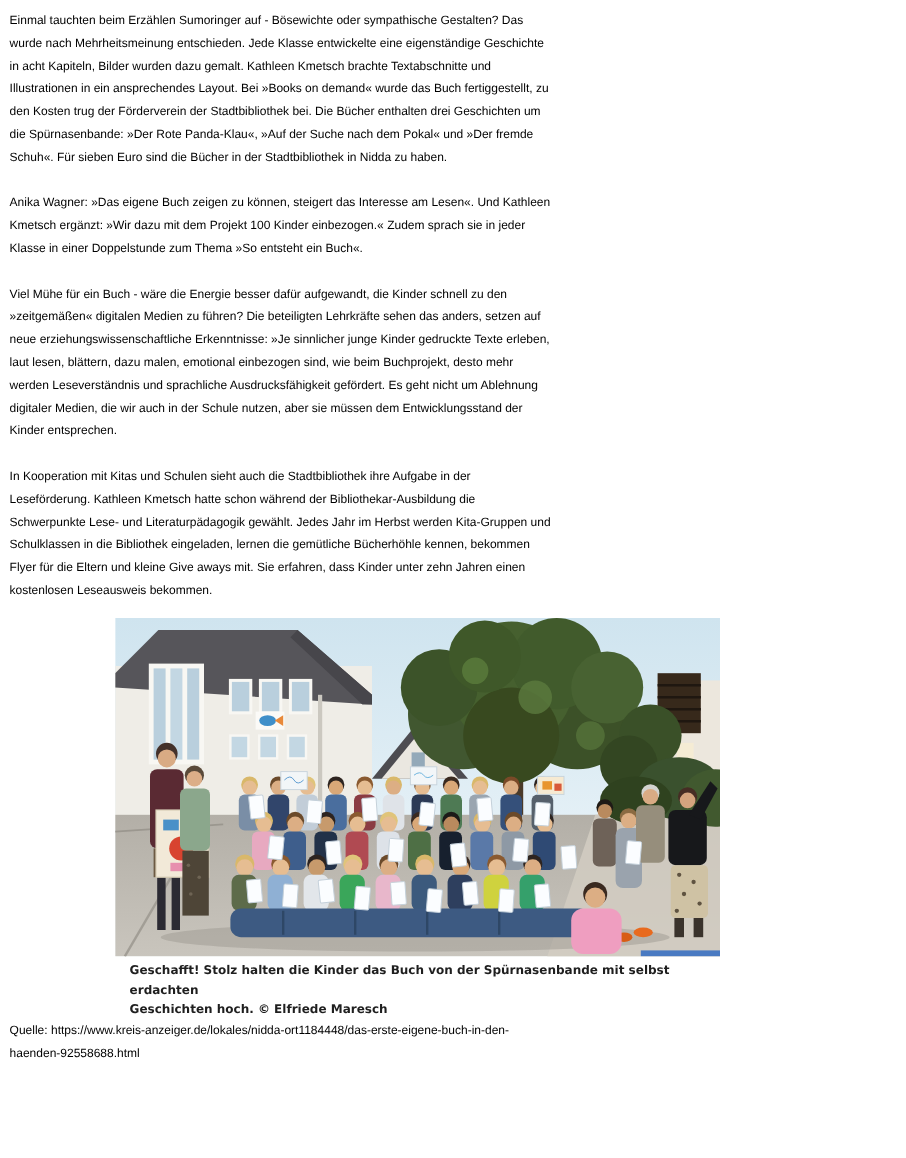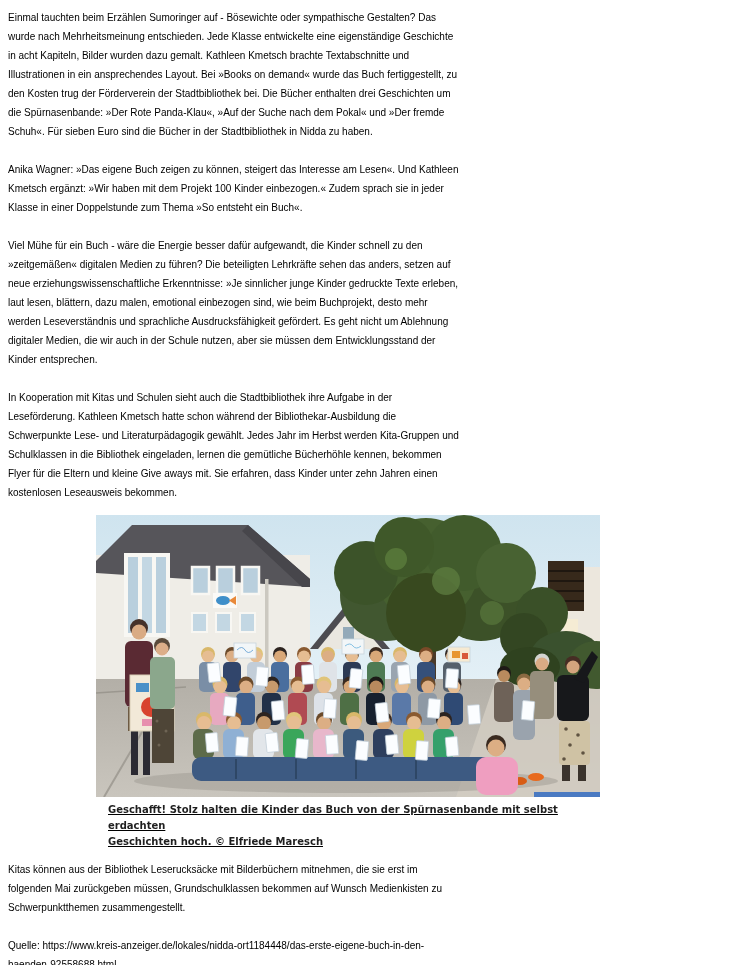--- a/index.html
+++ b/index.html
@@ -7,21 +7,21 @@
     width: 755px; height: 965px; overflow: hidden;
     font-family: "Liberation Sans", sans-serif;
     color: #000000;
   }
   .article { padding: 8px 7px 0 8px; width: 740px; box-sizing: content-box; }
   .para {
     font-size: 10px; line-height: 19px;
     margin: 0 0 19px 0;
     white-space: pre-line;
   }
-  .figure { margin: -6px 0 0 88px; padding: 0; width: 504px; text-decoration: underline; }
+  .figure { margin: -6px 0 0 88px; padding: 0; width: 504px; }
   .photo-svg { display: block; width: 504px; height: 282px; }
   .caption {
     margin: 5px 0 0 12px; width: 470px;
     font-family: "DejaVu Sans", sans-serif;
     font-size: 10px; line-height: 16px; font-weight: bold;
     color: #1f1f1f;
     white-space: pre-line;
   }
   .closing { margin-top: 10px; }
   .source { margin-bottom: 0; }
@@ -32,21 +32,21 @@
 <div class="article">
 
   <p class="para">Einmal tauchten beim Erzählen Sumoringer auf - Bösewichte oder sympathische Gestalten? Das
 wurde nach Mehrheitsmeinung entschieden. Jede Klasse entwickelte eine eigenständige Geschichte
 in acht Kapiteln, Bilder wurden dazu gemalt. Kathleen Kmetsch brachte Textabschnitte und
 Illustrationen in ein ansprechendes Layout. Bei »Books on demand« wurde das Buch fertiggestellt, zu
 den Kosten trug der Förderverein der Stadtbibliothek bei. Die Bücher enthalten drei Geschichten um
 die Spürnasenbande: »Der Rote Panda-Klau«, »Auf der Suche nach dem Pokal« und »Der fremde
 Schuh«. Für sieben Euro sind die Bücher in der Stadtbibliothek in Nidda zu haben.</p>
   <p class="para">Anika Wagner: »Das eigene Buch zeigen zu können, steigert das Interesse am Lesen«. Und Kathleen
-Kmetsch ergänzt: »Wir haben mit dem Projekt 100 Kinder einbezogen.« Zudem sprach sie in jeder
+Kmetsch ergänzt: »Wir dazu mit dem Projekt 100 Kinder einbezogen.« Zudem sprach sie in jeder
 Klasse in einer Doppelstunde zum Thema »So entsteht ein Buch«.</p>
   <p class="para">Viel Mühe für ein Buch - wäre die Energie besser dafür aufgewandt, die Kinder schnell zu den
 »zeitgemäßen« digitalen Medien zu führen? Die beteiligten Lehrkräfte sehen das anders, setzen auf
 neue erziehungswissenschaftliche Erkenntnisse: »Je sinnlicher junge Kinder gedruckte Texte erleben,
 laut lesen, blättern, dazu malen, emotional einbezogen sind, wie beim Buchprojekt, desto mehr
 werden Leseverständnis und sprachliche Ausdrucksfähigkeit gefördert. Es geht nicht um Ablehnung
 digitaler Medien, die wir auch in der Schule nutzen, aber sie müssen dem Entwicklungsstand der
 Kinder entsprechen.</p>
   <p class="para">In Kooperation mit Kitas und Schulen sieht auch die Stadtbibliothek ihre Aufgabe in der
 Leseförderung. Kathleen Kmetsch hatte schon während der Bibliothekar-Ausbildung die
@@ -344,20 +344,17 @@
         </g>
       </g>
 
       <rect x="438" y="277" width="66" height="5" fill="#4a7ac2"></rect>
     </svg>
 
     <figcaption class="caption">Geschafft! Stolz halten die Kinder das Buch von der Spürnasenbande mit selbst erdachten
 Geschichten hoch. © Elfriede Maresch</figcaption>
   </figure>
 
-  <p class="para closing">Kitas können aus der Bibliothek Leserucksäcke mit Bilderbüchern mitnehmen, die sie erst im
-folgenden Mai zurückgeben müssen, Grundschulklassen bekommen auf Wunsch Medienkisten zu
-Schwerpunktthemen zusammengestellt.</p>
 
   <p class="para source">Quelle: https://www.kreis-anzeiger.de/lokales/nidda-ort1184448/das-erste-eigene-buch-in-den-
 haenden-92558688.html</p>
 
 </div>
 
 </body></html>

